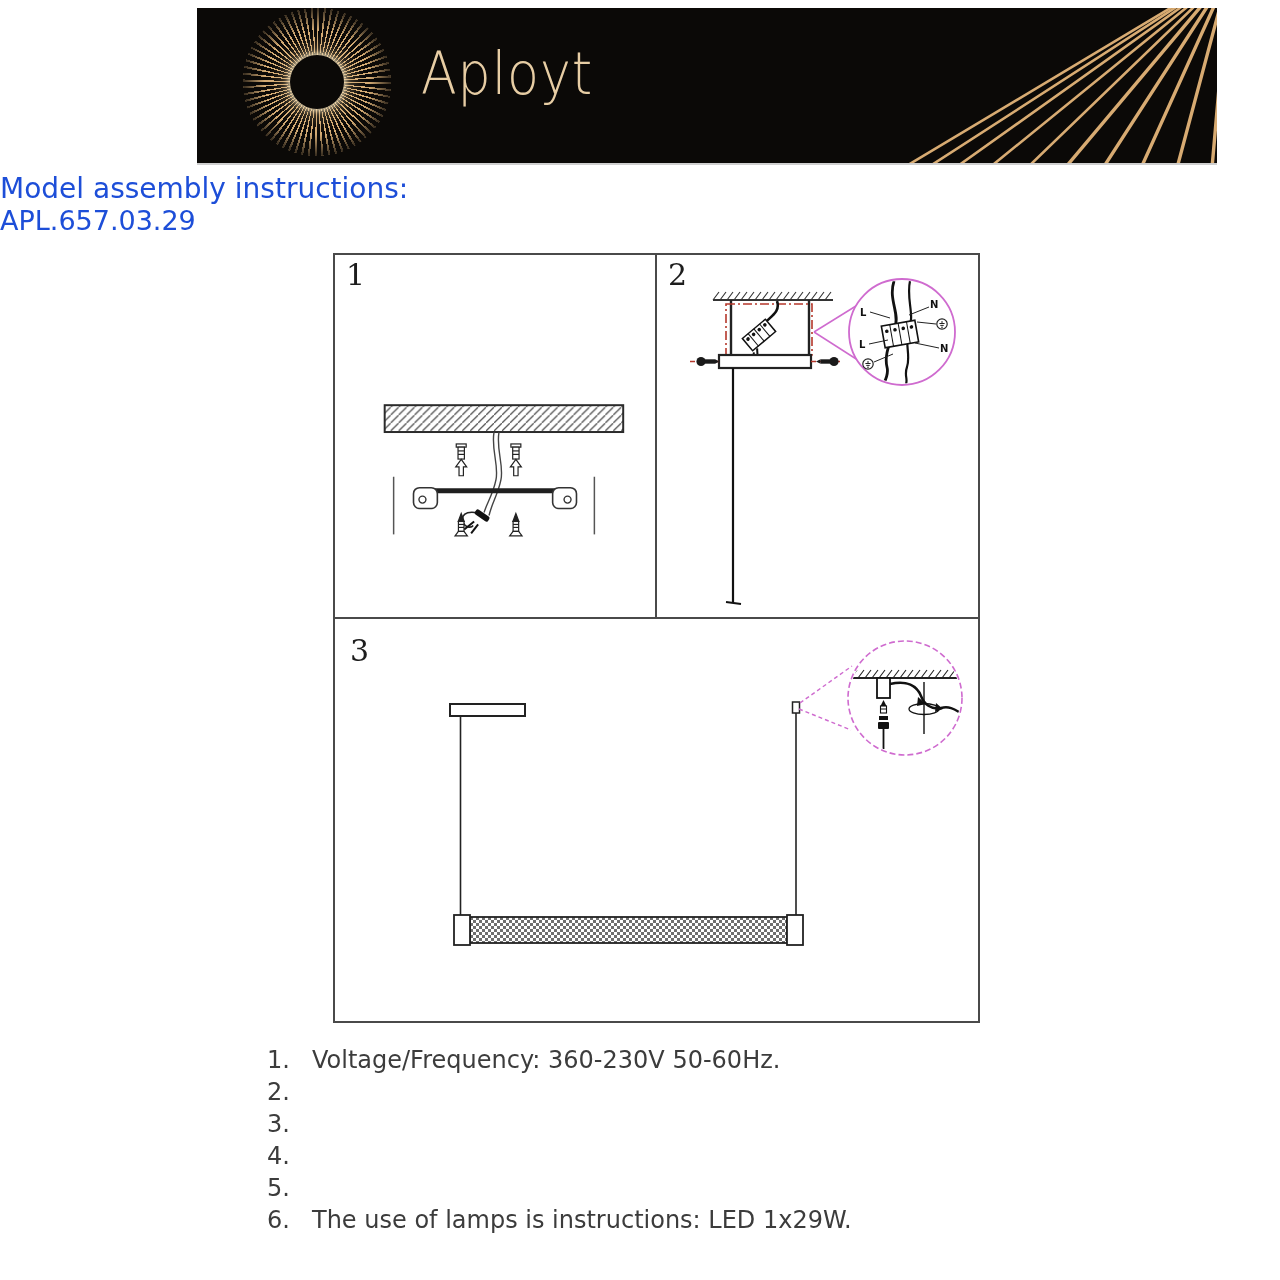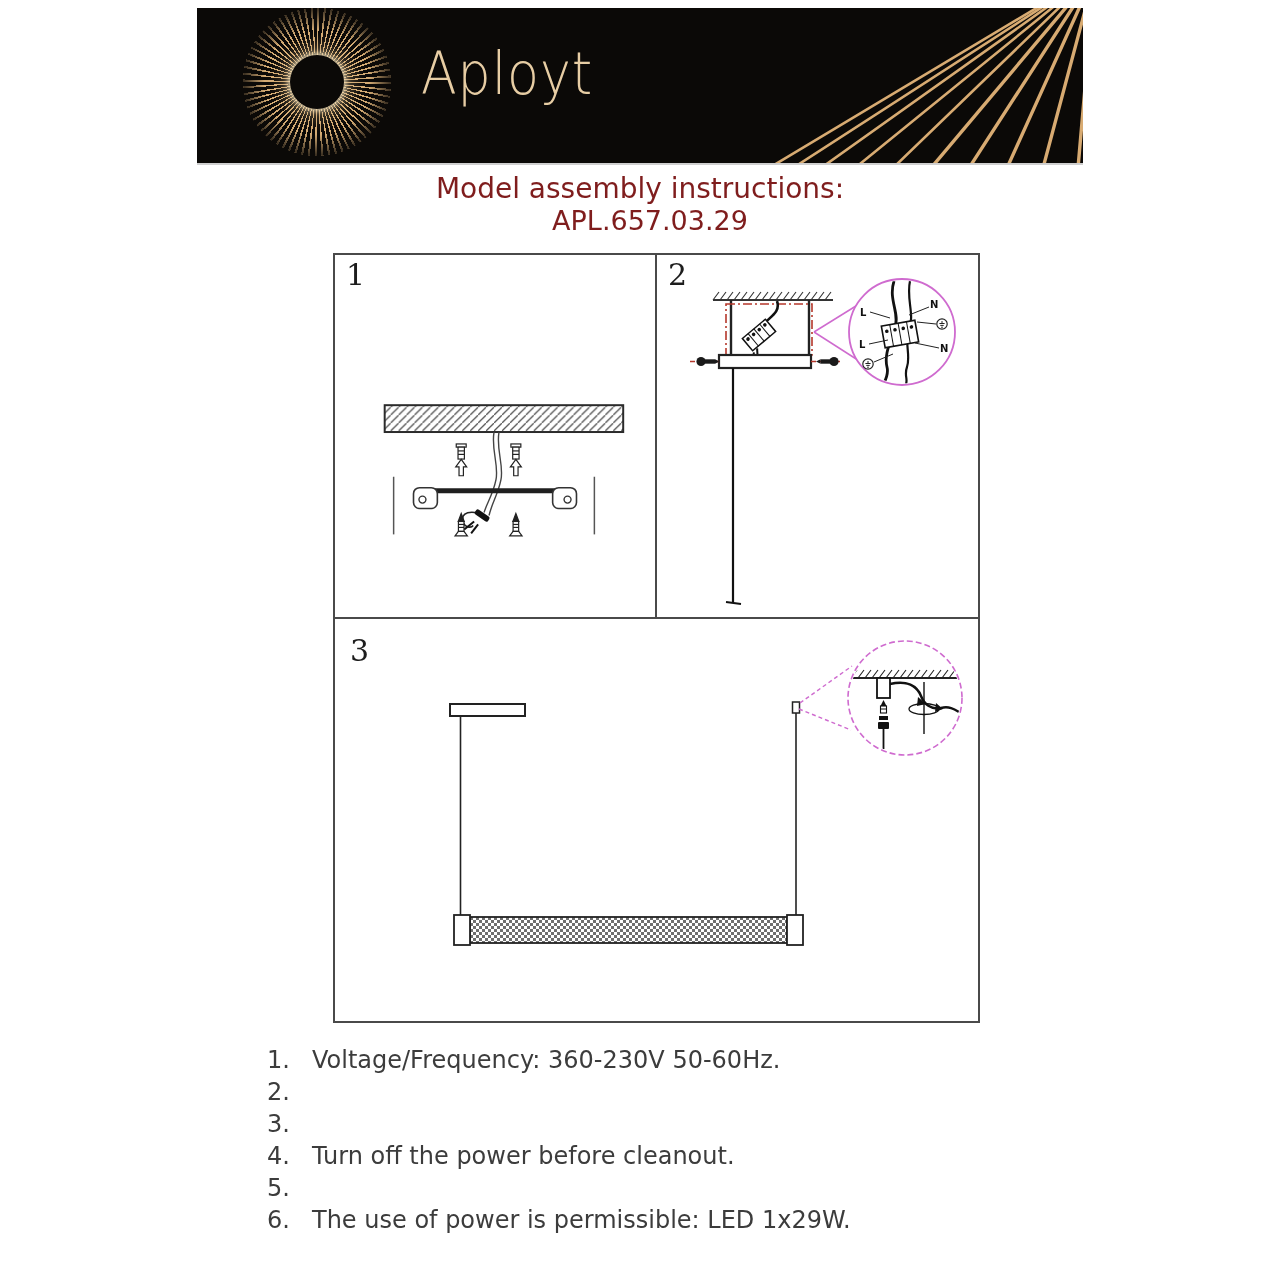--- a/index.html
+++ b/index.html
@@ -1,36 +1,36 @@
 <!DOCTYPE html>
 <html><head>
 <meta charset="utf-8">
 <style>
   html,body{margin:0;padding:0;background:#ffffff;}
   .page{position:relative;width:1280px;height:1280px;background:#ffffff;overflow:hidden;
         font-family:"DejaVu Sans",sans-serif;color:#3a3a3a;}
 
   
-  .banner{position:absolute;left:197px;top:8px;width:886px;height:155px;background:#0b0907;
+  .banner{position:absolute;left:197px;top:8px;width:1020px;height:155px;background:#0b0907;
           overflow:hidden;border-bottom:2px solid #cfcfcf;}
   .starburst{position:absolute;left:46px;top:0px;width:148px;height:148px;border-radius:50%;
           background:repeating-conic-gradient(#d4ab74 0deg 1.7deg, rgba(11,9,7,0) 1.7deg 5.3deg);}
   .starburst::before{content:"";position:absolute;inset:0;border-radius:50%;
           background:radial-gradient(circle, rgba(11,9,7,0) 0 50%, #0b0907 76%);}
   .starburst::after{content:"";position:absolute;left:50%;top:50%;width:54px;height:54px;
           transform:translate(-50%,-50%);border-radius:50%;background:#0b0907;
           box-shadow:0 0 5px 2px rgba(246,228,190,.85), 0 0 18px 7px rgba(233,205,154,.45);}
   .brand{position:absolute;left:224px;top:32px;font-size:58px;font-weight:200;color:#e7cda4;
           letter-spacing:1px;transform:scaleX(.9);transform-origin:left center;white-space:nowrap;}
   .banner-rays{position:absolute;right:0;top:0;width:500px;height:155px;}
 
   
-  .title{position:absolute;left:0;top:172px;width:1280px;text-align:center;color:#7f1d1d;}
+  .title{position:absolute;left:0;top:172px;width:1280px;text-align:left;color:#1d4ed8;}
   .title .l1{font-size:28px;line-height:33px;}
-  .title .l2{font-size:27px;line-height:32px;padding-left:20px;}
+  .title .l2{font-size:27px;line-height:32px;}
 
   
   .panels{position:absolute;left:333px;top:253px;width:647px;height:770px;
           border:2px solid #4a4a4a;box-sizing:border-box;
           display:grid;grid-template-columns:322px 1fr;grid-template-rows:364px 1fr;}
   .panel{position:relative;box-sizing:border-box;background:#fff;}
   .p1{border-right:2px solid #4a4a4a;border-bottom:2px solid #4a4a4a;}
   .p2{border-bottom:2px solid #4a4a4a;}
   .p3{grid-column:1 / span 2;}
   .pnum{position:absolute;left:11px;top:2px;font-family:"DejaVu Serif",serif;font-size:30px;color:#1d1d1d;}
@@ -305,24 +305,23 @@
       <div class="ins-text">Voltage/Frequency: 360-230V 50-60Hz.</div>
     </div>
     <div class="ins-row">
       <div class="ins-num">2.</div>
     </div>
     <div class="ins-row">
       <div class="ins-num">3.</div>
     </div>
     <div class="ins-row">
       <div class="ins-num">4.</div>
-      <div class="ins-text">Turn off the power before cleanout.</div>
     </div>
     <div class="ins-row">
       <div class="ins-num">5.</div>
     </div>
     <div class="ins-row">
       <div class="ins-num">6.</div>
-      <div class="ins-text">The use of power is permissible: LED 1x29W.</div>
+      <div class="ins-text">The use of lamps is instructions: LED 1x29W.</div>
     </div>
   </div>
 
 </div>
 
 </body></html>

